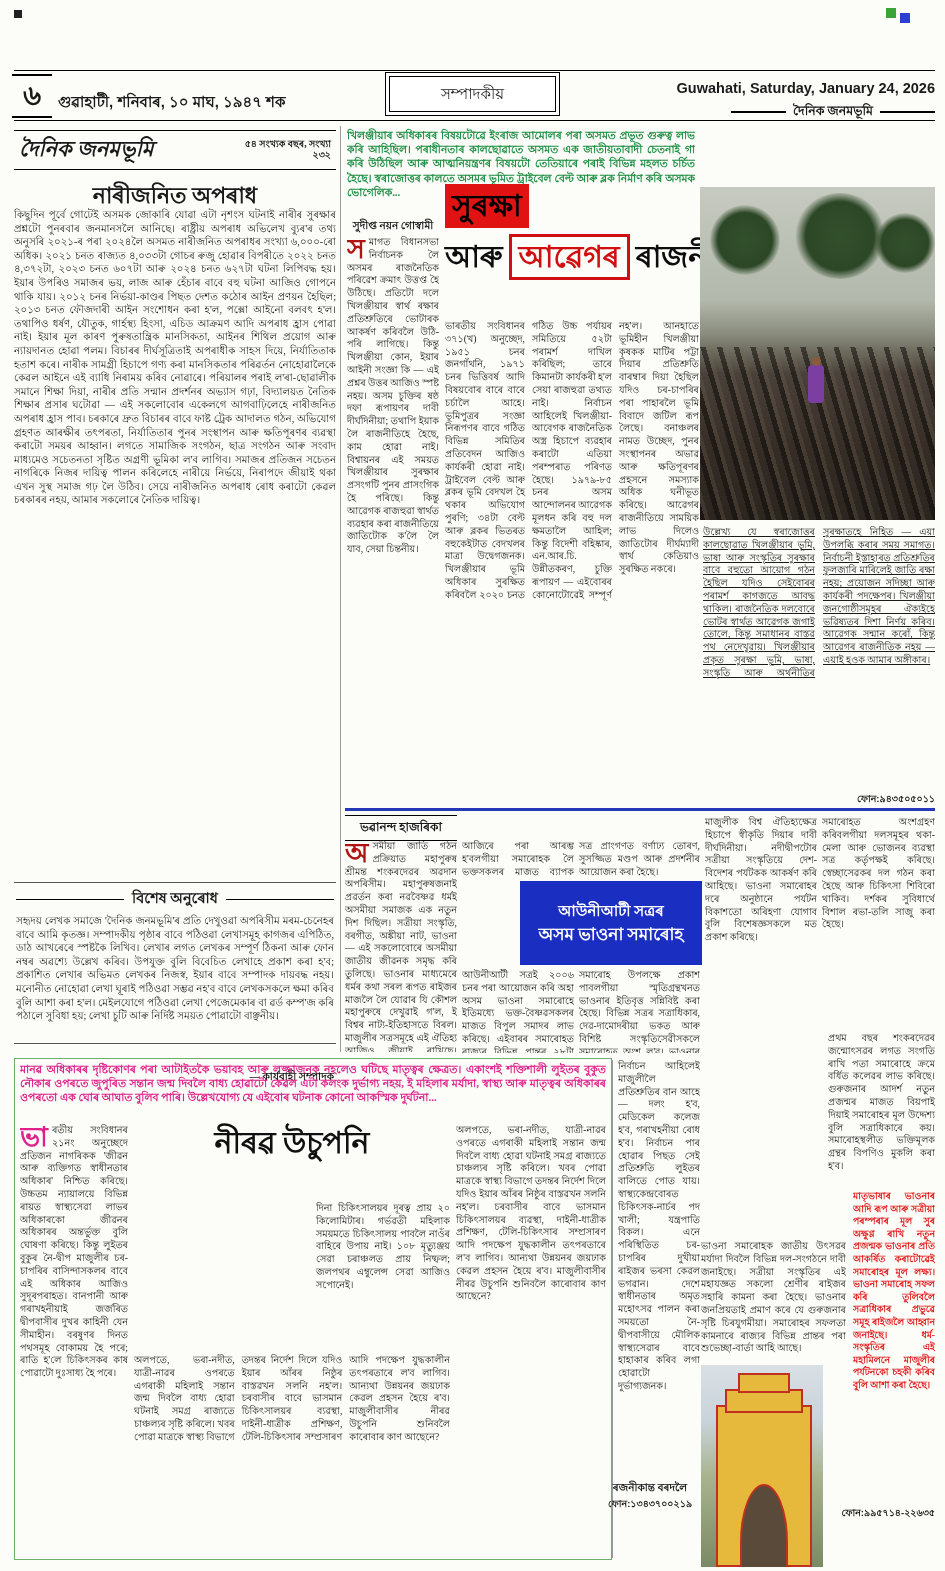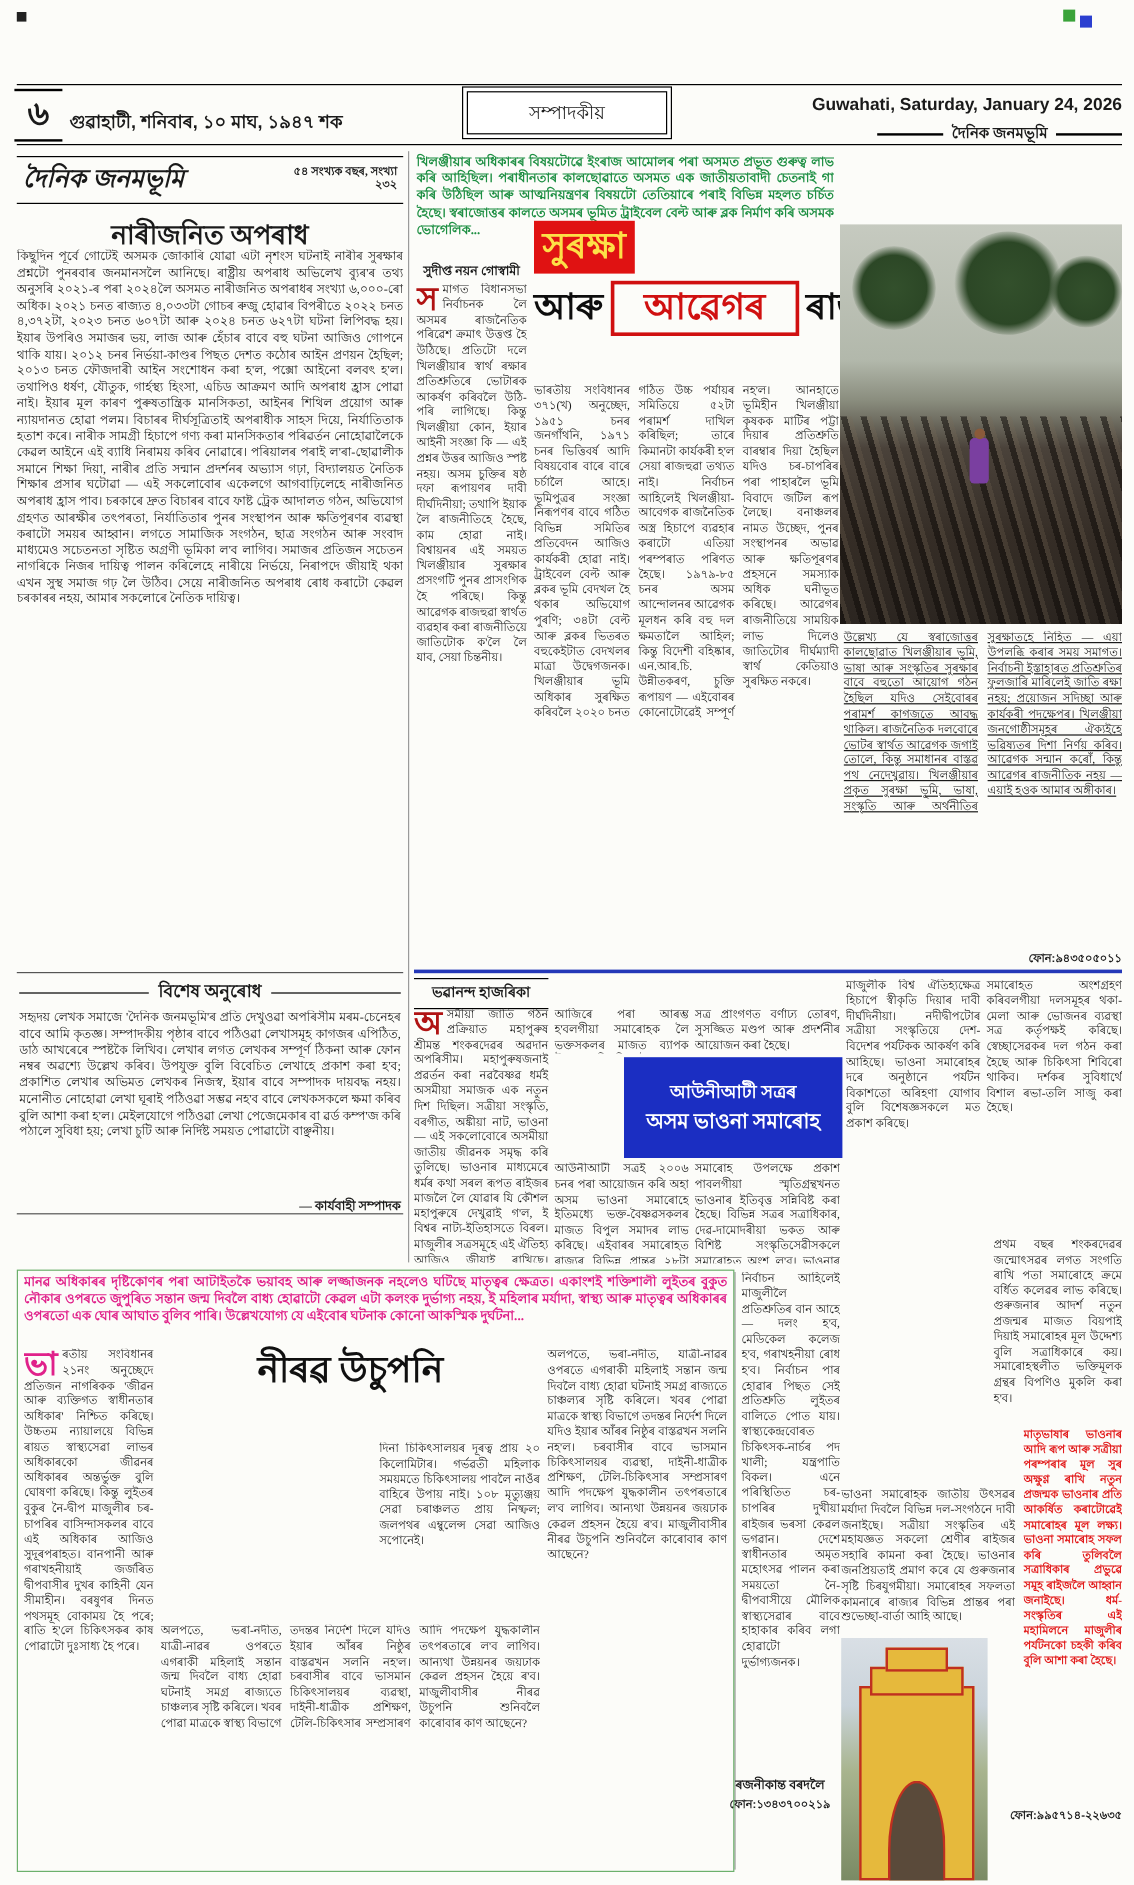--- a/index.html
+++ b/index.html
@@ -35,22 +35,22 @@
   .ed-title{font-size:22px;font-weight:bold;}
   .sr-box{border-top:1px solid #555;border-bottom:1px solid #555;padding:4px 2px;}
   .sr-head{display:flex;align-items:center;gap:8px;margin-bottom:3px;}
   .sr-head .ln{flex:1;height:1px;background:#000;}
   .sr-head .tt{font-size:14.5px;font-weight:bold;}
   
   .lede-green{color:#1e8f43;font-size:10.7px;line-height:14.2px;font-weight:bold;}
   .byline{font-size:10.5px;font-weight:bold;text-align:center;}
   .hl-line{display:flex;align-items:center;gap:6px;font-weight:bold;font-size:30px;line-height:58px;white-space:nowrap;}
   .hl-black{color:#0d0d0d;}
-  .hl-redbg{background:#e01212;color:#fde047;padding:0 7px;line-height:44px;}
-  .hl-redbox{color:#d01010;border:3px solid #d01010;padding:0 25px;line-height:40px;}
+  .hl-redbg{background:#e01212;color:#000000;padding:0 7px;line-height:44px;}
+  .hl-redbox{color:#d01010;border:3px solid #d01010;padding:0 7px;line-height:40px;}
   .blue-rule{background:#2438b8;}
   .phone{font-size:9.5px;font-weight:bold;font-family:"Liberation Sans", sans-serif;}
   
   .bylineB{border-top:1.5px solid #000;border-bottom:1.5px solid #000;font-size:12px;font-weight:bold;text-align:center;padding:2px 0;}
   .bluebox{background:#1b2ec2;color:#fff;display:flex;flex-direction:column;align-items:center;justify-content:center;text-align:center;}
   .bluebox .l1{font-size:15px;font-weight:bold;line-height:24px;}
   .bluebox .l2{font-size:17px;font-weight:bold;line-height:24px;}
   .red-text{color:#e21b1b;font-size:9.4px;line-height:12.6px;font-weight:bold;}
   
   .feature-border{border:1px solid #6cb06c;}
@@ -96,21 +96,21 @@
 <div class="abs vrule" style="left:340px;top:126px;height:926px;"></div>
 <div class="abs vrule" style="left:612px;top:1060px;height:498px;"></div>
 
 <div class="abs masthead" style="left:14px;top:130px;width:322px;height:40px;">
   <span class="brand">দৈনিক জনমভূমি</span>
   <span class="issue">৫৪ সংখ্যক বছৰ, সংখ্যা ২৩২</span>
 </div>
 <div class="abs ed-title center" style="left:14px;top:178px;width:322px;">নাৰীজনিত অপৰাধ</div>
 <div class="abs jt bt" style="left:14px;top:208px;width:322px;height:636px;">কিছুদিন পূৰ্বে গোটেই অসমক জোকাৰি যোৱা এটা নৃশংস ঘটনাই নাৰীৰ সুৰক্ষাৰ প্ৰশ্নটো পুনৰবাৰ জনমানসলৈ আনিছে। ৰাষ্ট্ৰীয় অপৰাধ অভিলেখ ব্যুৰ'ৰ তথ্য অনুসৰি ২০২১-ৰ পৰা ২০২৪লৈ অসমত নাৰীজনিত অপৰাধৰ সংখ্যা ৬,০০০-ৰো অধিক। ২০২১ চনত ৰাজ্যত ৪,০৩৩টা গোচৰ ৰুজু হোৱাৰ বিপৰীতে ২০২২ চনত ৪,৩৭২টা, ২০২৩ চনত ৬০৭টা আৰু ২০২৪ চনত ৬২৭টা ঘটনা লিপিবদ্ধ হয়। ইয়াৰ উপৰিও সমাজৰ ভয়, লাজ আৰু হেঁচাৰ বাবে বহু ঘটনা আজিও গোপনে থাকি যায়। ২০১২ চনৰ নিৰ্ভয়া-কাণ্ডৰ পিছত দেশত কঠোৰ আইন প্ৰণয়ন হৈছিল; ২০১৩ চনত ফৌজদাৰী আইন সংশোধন কৰা হ'ল, পক্সো আইনো বলবৎ হ'ল। তথাপিও ধৰ্ষণ, যৌতুক, গাৰ্হস্থ্য হিংসা, এচিড আক্ৰমণ আদি অপৰাধ হ্ৰাস পোৱা নাই। ইয়াৰ মূল কাৰণ পুৰুষতান্ত্ৰিক মানসিকতা, আইনৰ শিথিল প্ৰয়োগ আৰু ন্যায়দানত হোৱা পলম। বিচাৰৰ দীৰ্ঘসূত্ৰিতাই অপৰাধীক সাহস দিয়ে, নিৰ্যাতিতাক হতাশ কৰে। নাৰীক সামগ্ৰী হিচাপে গণ্য কৰা মানসিকতাৰ পৰিৱৰ্তন নোহোৱালৈকে কেৱল আইনে এই ব্যাধি নিৰাময় কৰিব নোৱাৰে। পৰিয়ালৰ পৰাই ল'ৰা-ছোৱালীক সমানে শিক্ষা দিয়া, নাৰীৰ প্ৰতি সন্মান প্ৰদৰ্শনৰ অভ্যাস গঢ়া, বিদ্যালয়ত নৈতিক শিক্ষাৰ প্ৰসাৰ ঘটোৱা — এই সকলোবোৰ একেলগে আগবাঢ়িলেহে নাৰীজনিত অপৰাধ হ্ৰাস পাব। চৰকাৰে দ্ৰুত বিচাৰৰ বাবে ফাষ্ট ট্ৰেক আদালত গঠন, অভিযোগ গ্ৰহণত আৰক্ষীৰ তৎপৰতা, নিৰ্যাতিতাৰ পুনৰ সংস্থাপন আৰু ক্ষতিপূৰণৰ ব্যৱস্থা কৰাটো সময়ৰ আহ্বান। লগতে সামাজিক সংগঠন, ছাত্ৰ সংগঠন আৰু সংবাদ মাধ্যমেও সচেতনতা সৃষ্টিত অগ্ৰণী ভূমিকা ল'ব লাগিব। সমাজৰ প্ৰতিজন সচেতন নাগৰিকে নিজৰ দায়িত্ব পালন কৰিলেহে নাৰীয়ে নিৰ্ভয়ে, নিৰাপদে জীয়াই থকা এখন সুস্থ সমাজ গঢ় লৈ উঠিব। সেয়ে নাৰীজনিত অপৰাধ ৰোধ কৰাটো কেৱল চৰকাৰৰ নহয়, আমাৰ সকলোৰে নৈতিক দায়িত্ব।</div>
 
-<div class="abs sr-box" style="left:14px;top:810px;width:322px;height:202px;">
+<div class="abs sr-box" style="left:14px;top:882px;width:322px;height:162px;">
   <div class="sr-head">
     <div class="ln"></div>
     <span class="tt">বিশেষ অনুৰোধ</span>
     <div class="ln"></div>
   </div>
   <div class="jt bt" style="height:152px;">সহৃদয় লেখক সমাজে 'দৈনিক জনমভূমি'ৰ প্ৰতি দেখুওৱা অপৰিসীম মৰম-চেনেহৰ বাবে আমি কৃতজ্ঞ। সম্পাদকীয় পৃষ্ঠাৰ বাবে পঠিওৱা লেখাসমূহ কাগজৰ এপিঠিত, ডাঠ আখৰেৰে স্পষ্টকৈ লিখিব। লেখাৰ লগত লেখকৰ সম্পূৰ্ণ ঠিকনা আৰু ফোন নম্বৰ অৱশ্যে উল্লেখ কৰিব। উপযুক্ত বুলি বিবেচিত লেখাহে প্ৰকাশ কৰা হ'ব; প্ৰকাশিত লেখাৰ অভিমত লেখকৰ নিজস্ব, ইয়াৰ বাবে সম্পাদক দায়বদ্ধ নহয়। মনোনীত নোহোৱা লেখা ঘূৰাই পঠিওৱা সম্ভৱ নহ'ব বাবে লেখকসকলে ক্ষমা কৰিব বুলি আশা কৰা হ'ল। মেইলযোগে পঠিওৱা লেখা পেজেমেকাৰ বা ৱৰ্ড কম্প'জ কৰি পঠালে সুবিধা হয়; লেখা চুটি আৰু নিৰ্দিষ্ট সময়ত পোৱাটো বাঞ্ছনীয়।</div>
   <div class="right bold" style="font-size:10.5px;margin-top:3px;">— কাৰ্যবাহী সম্পাদক</div>
 </div>
 
 <div class="abs jt lede-green" style="left:347px;top:128px;width:348px;height:84px;">খিলঞ্জীয়াৰ অধিকাৰৰ বিষয়টোৱে ইংৰাজ আমোলৰ পৰা অসমত প্ৰভূত গুৰুত্ব লাভ কৰি আহিছিল। পৰাধীনতাৰ কালছোৱাতে অসমত এক জাতীয়তাবাদী চেতনাই গা কৰি উঠিছিল আৰু আত্মনিয়ন্ত্ৰণৰ বিষয়টো তেতিয়াৰে পৰাই বিভিন্ন মহলত চৰ্চিত হৈছে। স্বৰাজোত্তৰ কালতে অসমৰ ভূমিত ট্ৰাইবেল বেল্ট আৰু ব্লক নিৰ্মাণ কৰি অসমক ভোগেলিক...</div>

